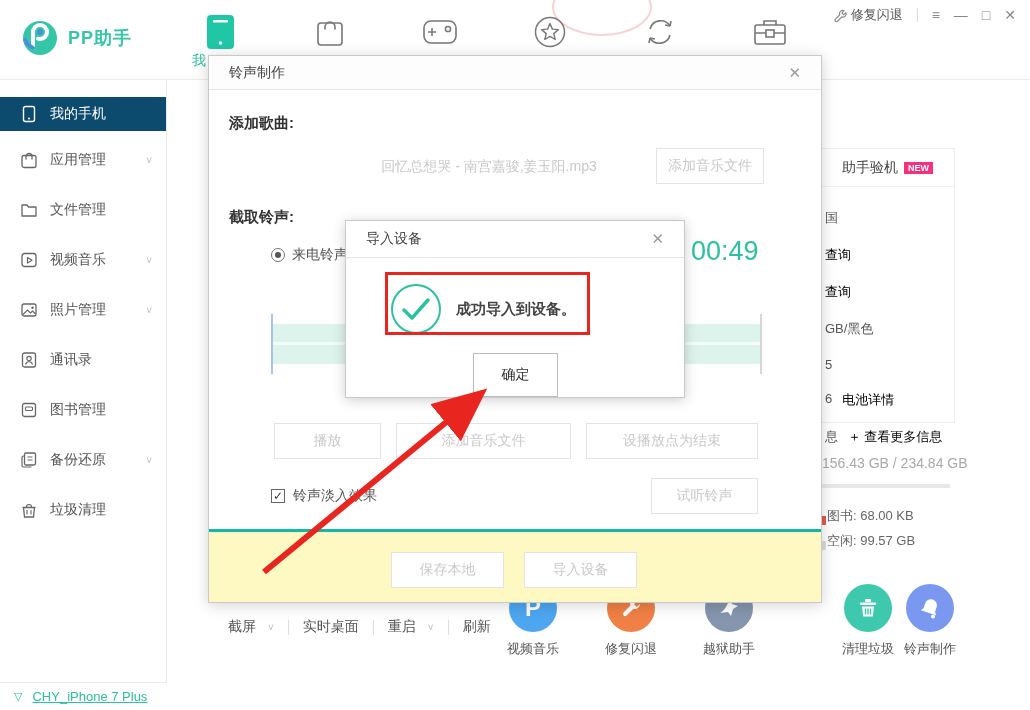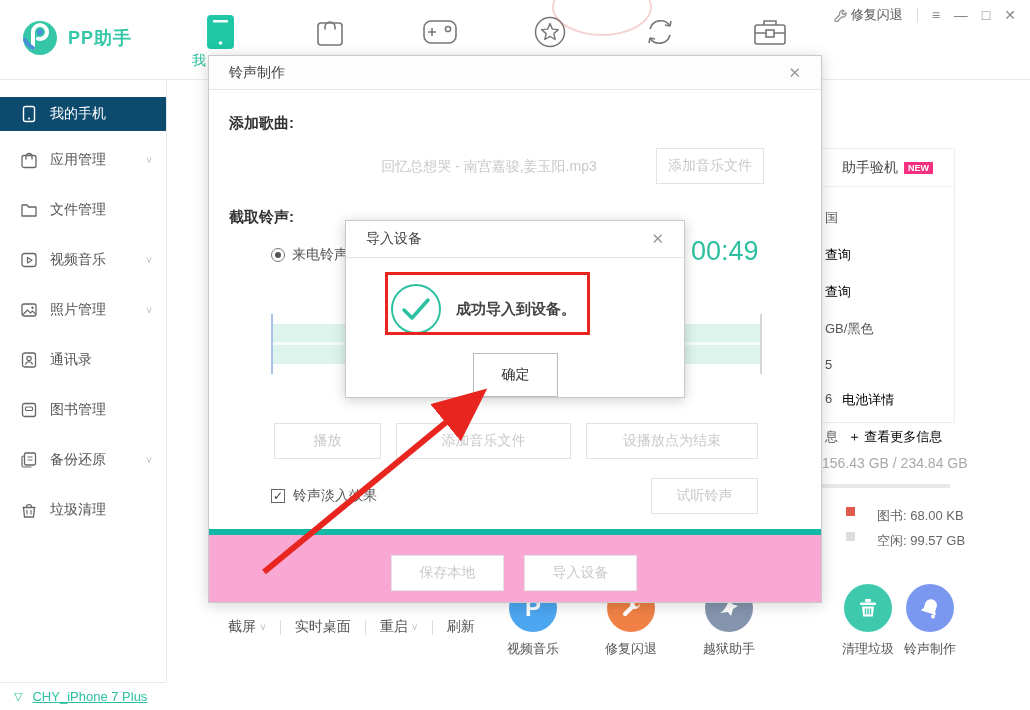--- a/index.html
+++ b/index.html
@@ -45,28 +45,28 @@
   .rpanel-box { border-top:1px solid #eee; border-right:1px solid #eee; border-bottom:1px solid #eee; }
   .rpanel-head { height:38px; display:flex; align-items:center; gap:6px; padding-left:20px;
     border-bottom:1px solid #f0f0f0; font-size:14px; color:#444; }
   .new-badge { background:#f5317f; color:#fff; font-size:9px; font-weight:bold; padding:1px 4px;
     border-radius:0; }
   .rp-row { padding-left:3px; font-size:13px; color:#555; margin-top:19px; display:flex; gap:10px; }
   .rp-link { color:#000000; cursor:pointer;font-family:Liberation Serif, serif; }
   .rp-bottom-pad { height:14px; }
   .storage-line { position:absolute; left:822px; top:455px; width:200px; font-size:14px; color:#a9a9a9; z-index:1; }
   .storage-bar { position:absolute; left:822px; top:484px; width:128px; height:4px; background:#e8e8e8; z-index:1; }
-  .legend-row { position:absolute; left:822px; width:180px; display:flex; align-items:flex-start; gap:22px;
-    font-size:13px; color:#666; z-index:1;margin-left:29px; }
+  .legend-row { position:absolute; left:822px; width:180px; display:flex; align-items:flex-end; gap:1px;
+    font-size:13px; color:#666; z-index:1; }
   .legend-swatch { width:9px; height:9px; margin-left:-5px; }
 
   
   .bottom-actions { position:absolute; left:228px; top:618px; display:flex; align-items:center;
     font-size:14px; color:#555; z-index:1; }
-  .ba-item { display:flex; align-items:center; gap:4px; padding:0 14px; cursor:pointer; }
+  .ba-item { display:flex; align-items:center; gap:12px; padding:0 14px; cursor:pointer; }
   .ba-item:first-child { padding-left:0; }
   .ba-caret { color:#bbb; font-size:10px; }
   .ba-sep { width:1px; height:15px; background:#ddd; }
   .app-row { position:absolute; left:0; top:584px; width:1030px; z-index:0; }
   .app-item { position:absolute; width:96px; text-align:center; cursor:pointer; }
   .app-circle { width:48px; height:48px; border-radius:50%; margin:0 auto; display:flex;
     align-items:center; justify-content:center; color:#fff; }
   .app-label { margin-top:8px; font-size:13px; color:#555; }
 
   
@@ -87,22 +87,22 @@
     border-radius:50%; background:#555; }
   .time-display { position:absolute; left:482px; top:180px; font-size:27px; color:#2cc0a0; }
   .waveband { position:absolute; left:64px; top:268px; width:488px; height:40px; background:#ddf4ec; }
   .waveband-gap { position:absolute; left:0; top:18px; width:100%; height:3px; background:#f6fcfa; }
   .play-marker { position:absolute; left:62px; top:258px; width:2px; height:60px; background:#a9c3e8; }
   .end-marker { position:absolute; left:551px; top:258px; width:2px; height:60px; background:#d6d6d6; }
   .check-row { position:absolute; left:62px; top:431px; display:flex; align-items:center; gap:8px;
     font-size:14px; color:#555; }
   .checkbox { width:14px; height:14px; border:1px solid #666; background:#fff; color:#333;
     font-size:12px; line-height:12px; text-align:center; }
-  .modal-footer { position:absolute; left:0; bottom:0; width:100%; height:73px; background:#f9a8d4;
-    border-top:6px solid #14b8a6; }
+  .modal-footer { position:absolute; left:0; bottom:0; width:100%; height:73px; background:#fef9c3;
+    border-top:3px solid #14b8a6; }
 
   
   .dialog { position:absolute; left:345px; top:220px; width:340px; height:178px; background:#fff;
     border:1px solid #c9c9c9; box-shadow:0 2px 12px rgba(0,0,0,.2); z-index:20; }
   .dialog-title { height:37px; border-bottom:1px solid #e6e6e6; display:flex; align-items:center;
     padding:0 20px; font-size:14px; color:#444; }
   .dlg-body { position:absolute; left:0; top:38px; width:100%; }
   .check-circle { position:absolute; left:44px; top:24px; }
   .dlg-msg { position:absolute; left:110px; top:41px; font-size:15px; color:#444;font-weight:bold; }
   .ok-btn { position:absolute; left:127px; top:132px; width:85px; height:44px; border:1px solid #bbb;

